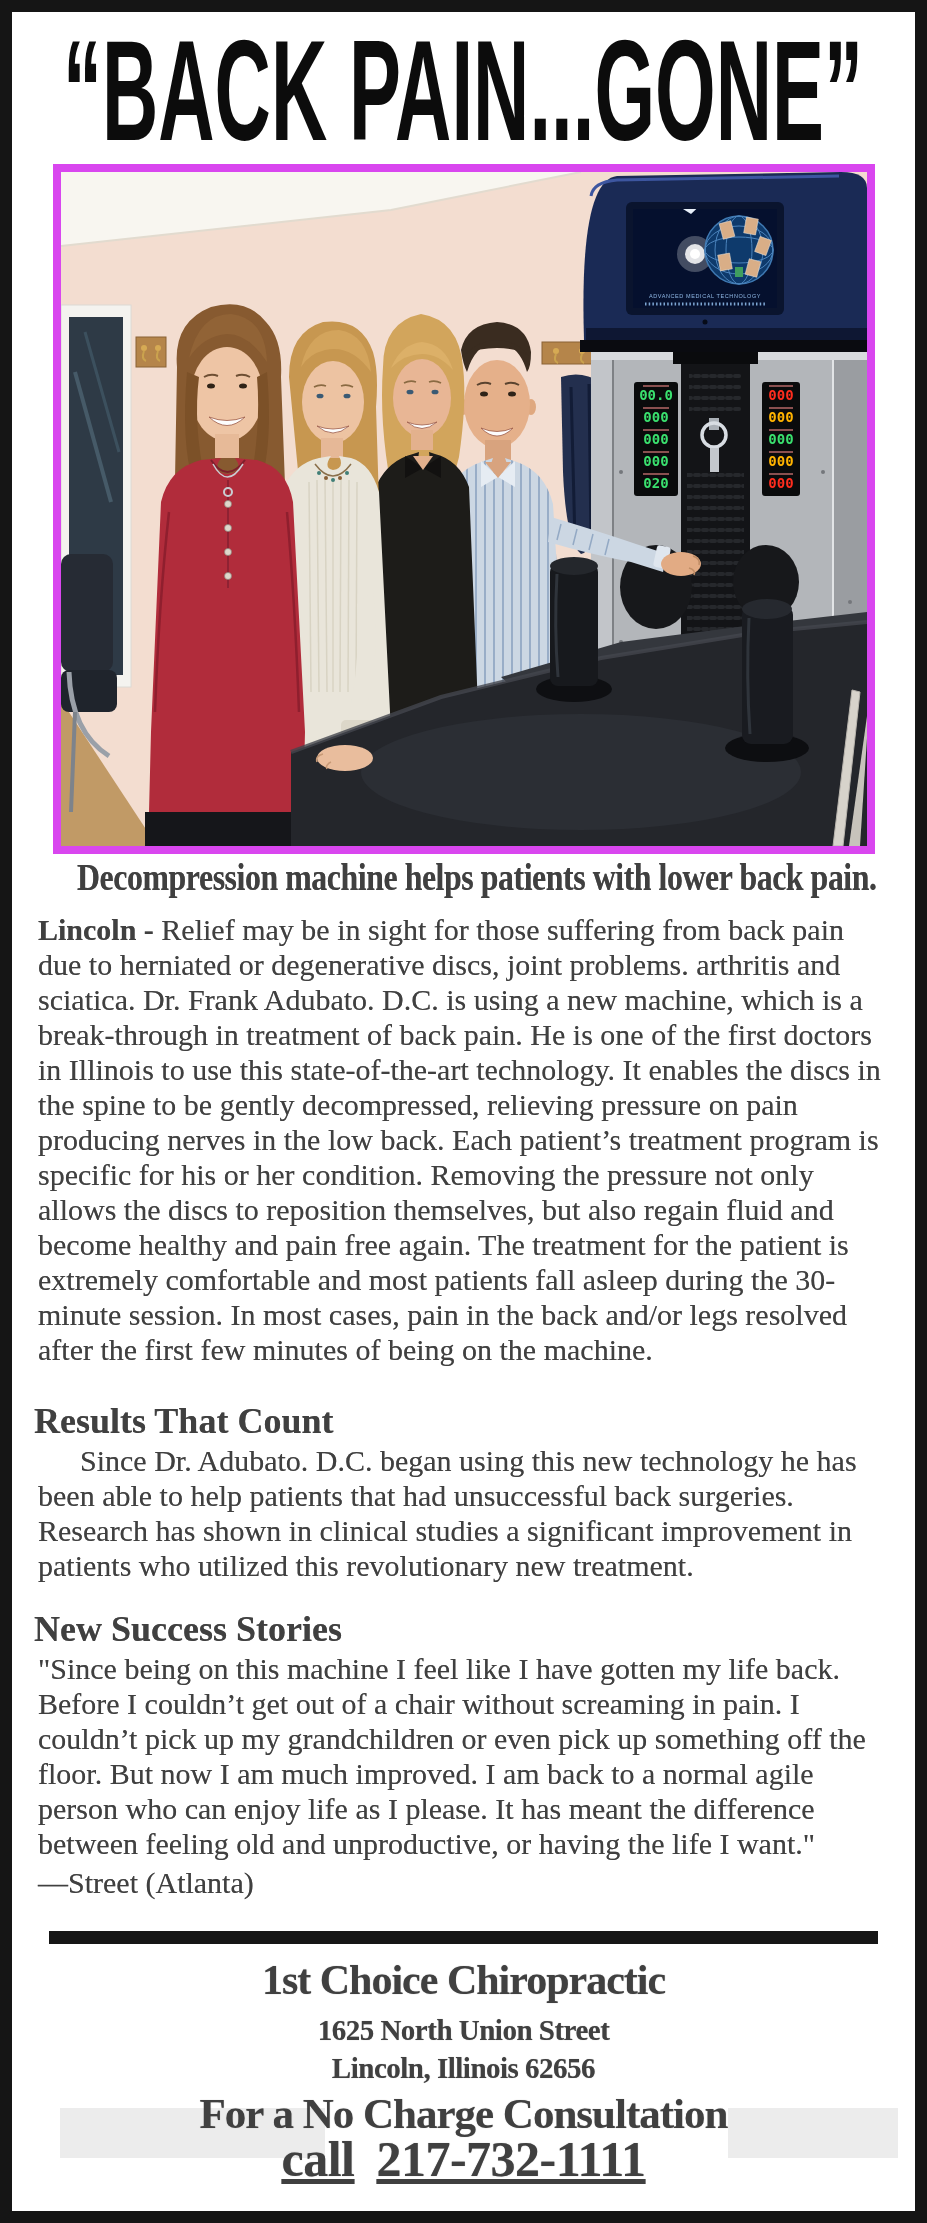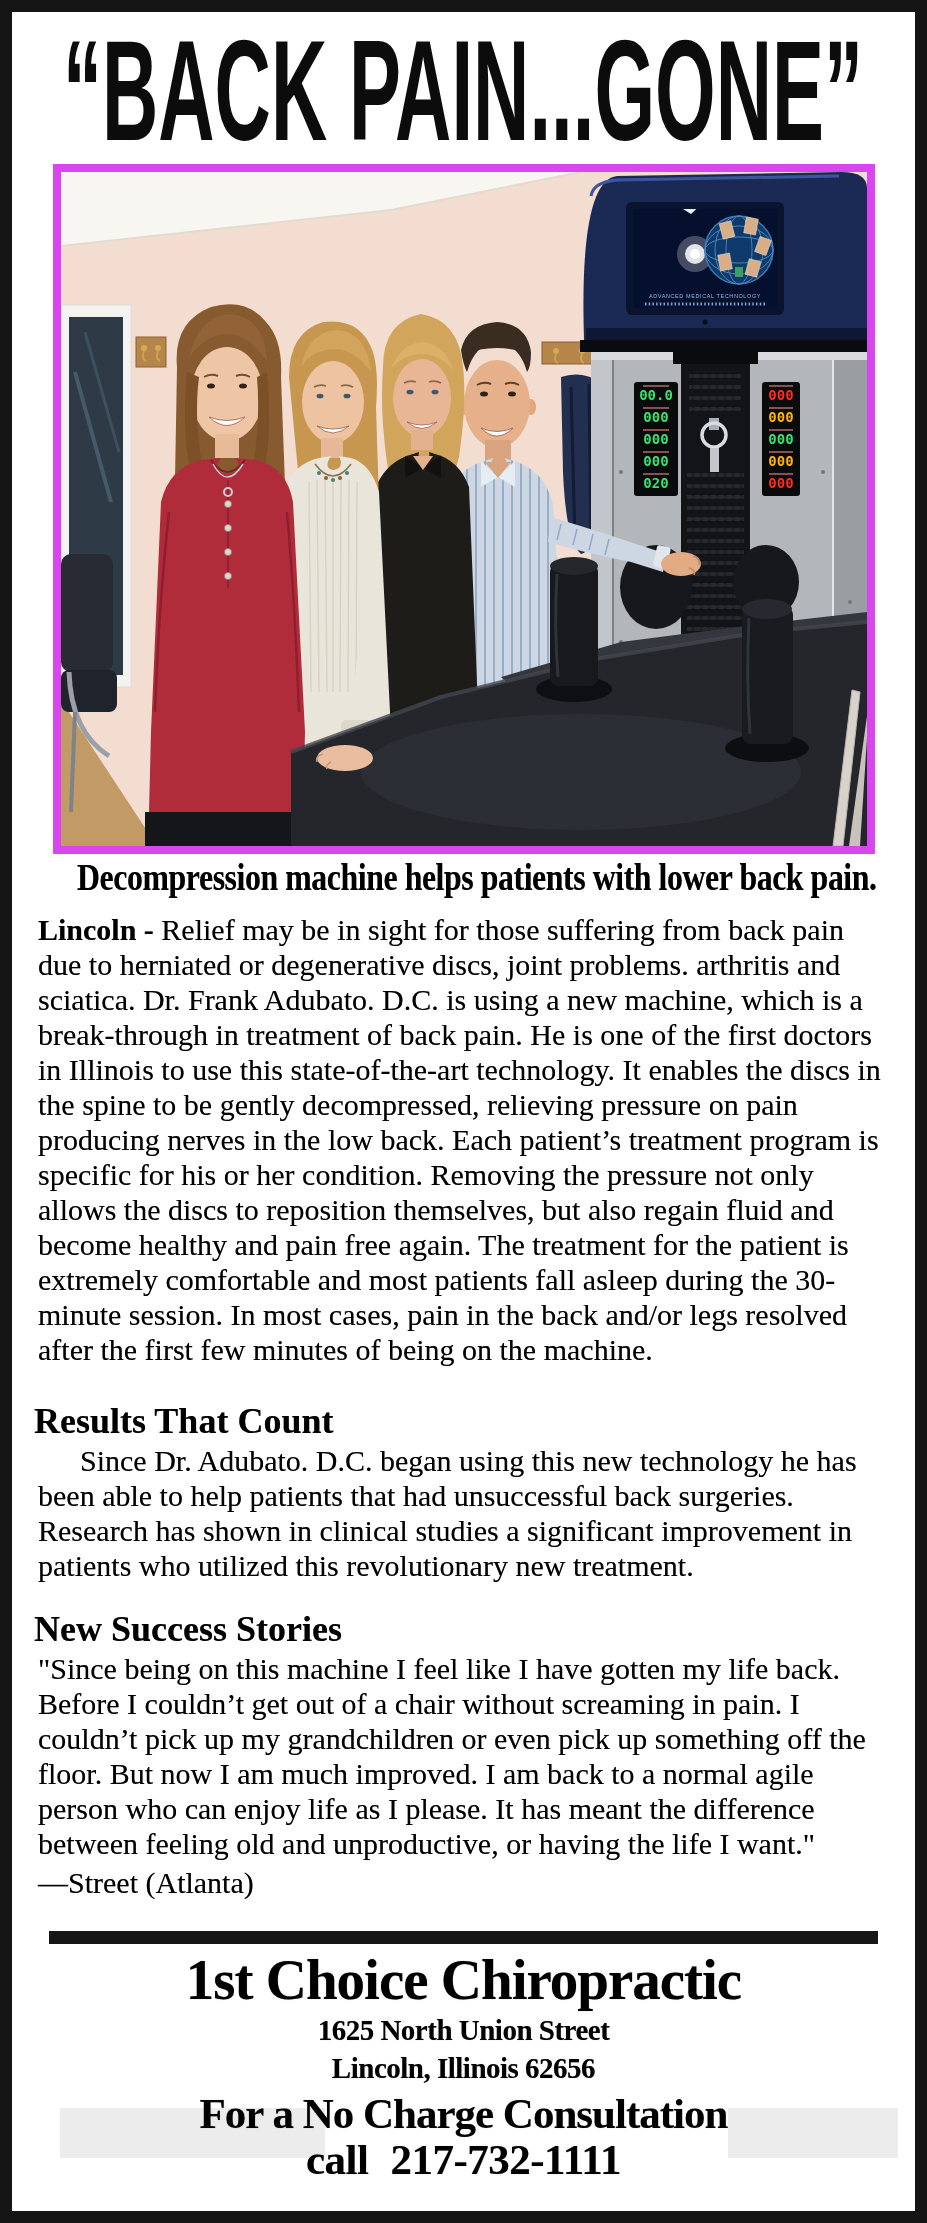--- a/index.html
+++ b/index.html
@@ -1,19 +1,19 @@
 <!DOCTYPE html>
 <html><head>
 <meta charset="utf-8">
 <style>
   html,body{margin:0;padding:0;background:#fff;}
   .ad{
     position:relative;width:927px;height:2223px;box-sizing:border-box;
     border:12px solid #151515;background:#ffffff;overflow:hidden;
-    font-family:"Liberation Serif", serif;color:#000000;
+    font-family:"Liberation Serif", serif;color:#404040;
   }
   
   .headline{margin-top:12px;text-align:center;}
   .headline svg{display:block;margin:0 auto;}
   
   .photo-frame{width:806px;height:674px;border:8px solid #d946ef;margin:8px auto 0;}
   .photo-frame svg{display:block;}
   
   .caption{margin-top:2px;text-align:center;height:44px;}
   .caption span{
@@ -28,28 +28,28 @@
   .article .dateline{font-weight:bold;}
   .article h3{font-size:36px;line-height:36px;margin:36px 0 0 0;}
   .article h3.stories-h{margin-top:28px;}
   .article p.indent{text-indent:42px;}
   
   .gray-patch{position:absolute;background:#ececec;z-index:0;}
   .gray-patch.left{left:48px;top:2096px;width:265px;height:50px;}
   .gray-patch.right{left:716px;top:2096px;width:170px;height:50px;}
   .footer{position:relative;z-index:1;text-align:center;font-weight:bold;}
   .footer .rule{width:829px;height:13px;background:#161616;margin:31px auto 0;}
-  .footer .biz{font-size:57px;line-height:62px;margin-top:5px;letter-spacing:-1px;
+  .footer .biz{font-size:42px;line-height:62px;margin-top:5px;letter-spacing:-1px;
     text-shadow:0 0 1px rgba(0,0,0,.4);}
   .footer .addr{font-size:29px;line-height:38px;letter-spacing:-.5px;
     text-shadow:0 0 .8px rgba(0,0,0,.4);}
   .footer .consult{font-size:43px;line-height:47px;margin-top:3px;letter-spacing:-1px;
     text-shadow:0 0 .9px rgba(0,0,0,.4);}
-  .footer .phone{font-size:43px;line-height:45px;letter-spacing:-.5px;
-    text-shadow:0 0 .9px rgba(0,0,0,.4);}
+  .footer .phone{font-size:50px;line-height:45px;letter-spacing:-.5px;
+    text-shadow:0 0 .9px rgba(0,0,0,.4);text-decoration:underline;}
   .footer .phone .gap{display:inline-block;width:22px;}
 </style>
 </head>
 <body>
 
 <div class="ad">
 
   <div class="headline">
     <svg width="903" height="132" viewBox="0 0 903 132">
       <text x="451" y="116" text-anchor="middle" textLength="800" lengthAdjust="spacingAndGlyphs" font-family="Liberation Sans, sans-serif" font-weight="bold" font-size="142" fill="#0c0c0c">“BACK PAIN...GONE”</text>

